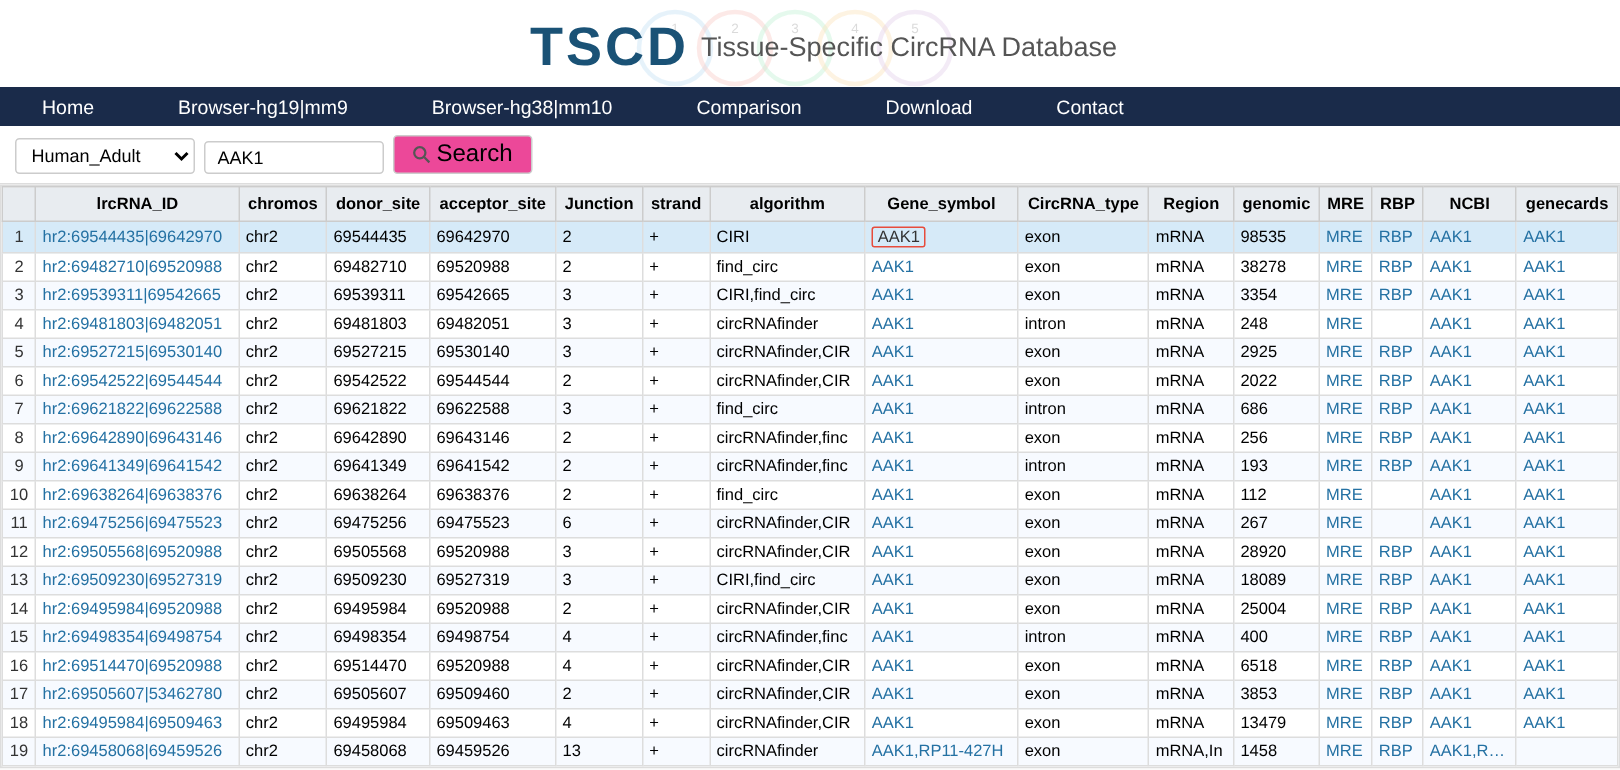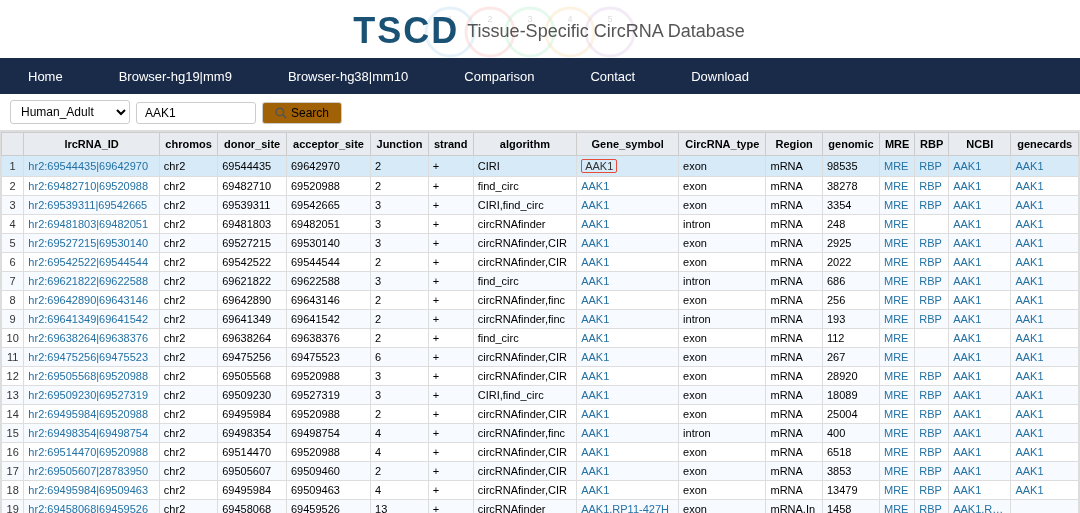--- a/index.html
+++ b/index.html
@@ -38,21 +38,21 @@
       font-size: 18px;
       color: #555;
       font-weight: normal;
     }
 
     
     .navbar {
       background: #1a2b4a;
       display: flex;
       align-items: center;
-      height: 36px;
+      height: 26px;
     }
     .navbar-item {
       color: #fff;
       padding: 0 28px;
       height: 100%;
       display: flex;
       align-items: center;
       cursor: pointer;
       font-size: 13px;
       font-weight: 500;
@@ -79,24 +79,24 @@
       min-width: 120px;
     }
     .search-input {
       border: 1px solid #ccc;
       padding: 3px 8px;
       font-size: 12px;
       border-radius: 3px;
       width: 120px;
     }
     .search-button {
-      background: #a16207;
+      background: #ec4899;
       border: 1px solid #ccc;
       padding: 3px 12px;
-      font-size: 12px;
+      font-size: 16px;
       border-radius: 3px;
       cursor: pointer;
       display: flex;
       align-items: center;
       gap: 4px;
     }
     .search-icon-svg { width: 12px; height: 12px; }
 
     
     .table-container {
@@ -178,22 +178,22 @@
     <span class="logo-tscd">TSCD</span>
     <span class="logo-subtitle">Tissue-Specific CircRNA Database</span>
   </div>
 </div>
 
 <nav class="navbar">
   <div class="navbar-item">Home</div>
   <div class="navbar-item">Browser-hg19|mm9</div>
   <div class="navbar-item">Browser-hg38|mm10</div>
   <div class="navbar-item">Comparison</div>
+  <div class="navbar-item download">Download</div>
   <div class="navbar-item">Contact</div>
-  <div class="navbar-item download">Download</div>
 </nav>
 
 <div class="search-bar">
   <select class="species-select">
     <option>Human_Adult</option>
     <option>Human_Fetal</option>
     <option>Mouse_Adult</option>
   </select>
   <input class="search-input" type="text" value="AAK1" placeholder="Search" style="">
   <button class="search-button">
@@ -511,21 +511,21 @@
           <td>exon</td>
           <td>mRNA</td>
           <td>6518</td>
           <td><a class="mre-link">MRE</a></td>
           <td><a class="rbp-link">RBP</a></td>
           <td><a class="ncbi-link">AAK1</a></td>
           <td><a class="gc-link">AAK1</a></td>
         </tr>
         <tr>
           <td class="row-num">17</td>
-          <td><a class="link-blue">hr2:69505607|28783950</a></td>
+          <td><a class="link-blue">hr2:69505607|53462780</a></td>
           <td>chr2</td>
           <td>69505607</td>
           <td>69509460</td>
           <td>2</td>
           <td>+</td>
           <td>circRNAfinder,CIR</td>
           <td><a class="link-blue">AAK1</a></td>
           <td>exon</td>
           <td>mRNA</td>
           <td>3853</td>

